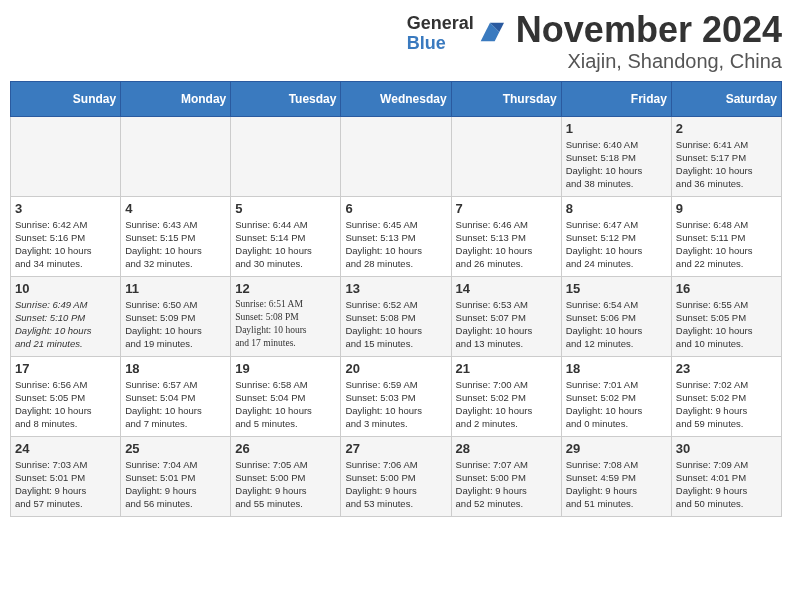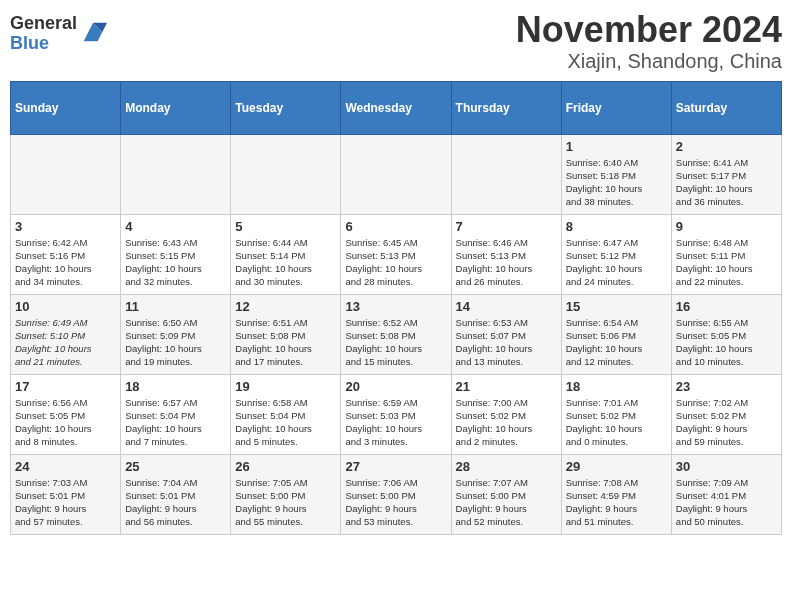--- a/index.html
+++ b/index.html
@@ -6,22 +6,23 @@
     body {
       font-family: Arial, sans-serif;
       background: #fff;
       width: 792px;
       min-height: 612px;
       padding: 10px;
     }
     .header {
       display: flex;
       align-items: flex-start;
-      justify-content: space-between;
+      justify-content: flex-end;
       margin-bottom: 8px;
+      gap: 12px;
     }
     .logo {
       display: flex;
       align-items: center;
       margin-top: 4px;
     }
     .logo-text {
       display: flex;
       flex-direction: column;
       line-height: 1.1;
@@ -58,22 +59,22 @@
     table {
       width: 100%;
       border-collapse: collapse;
       table-layout: fixed;
     }
     thead tr th {
       background-color: #3a7abf;
       color: #fff;
       font-size: 12px;
       font-weight: bold;
-      padding: 19px 4px;
-      text-align: left;
+      padding: 10px 4px;
+      text-align: right;
       border: 1px solid #2a5a9f;
     }
     tbody tr td {
       vertical-align: top;
       border: 1px solid #ccc;
       padding: 4px 4px;
       font-size: 10px;
       color: #333;
       height: 80px;
       background: #fff;
@@ -215,21 +216,21 @@
         </td>
         <td>
           <span class="day-num">11</span>
           <div class="day-info" style="white-space: pre-line;">Sunrise: 6:50 AM
 Sunset: 5:09 PM
 Daylight: 10 hours
 and 19 minutes.</div>
         </td>
         <td>
           <span class="day-num">12</span>
-          <div class="day-info" style="white-space: pre-line;">Sunrise: 6:51 AM
+          <div class="day-info" style="white-space: pre-line; font-family: Liberation Serif, serif;">Sunrise: 6:51 AM
 Sunset: 5:08 PM
 Daylight: 10 hours
 and 17 minutes.</div>
         </td>
         <td>
           <span class="day-num">13</span>
           <div class="day-info" style="white-space: pre-line;">Sunrise: 6:52 AM
 Sunset: 5:08 PM
 Daylight: 10 hours
 and 15 minutes.</div>

